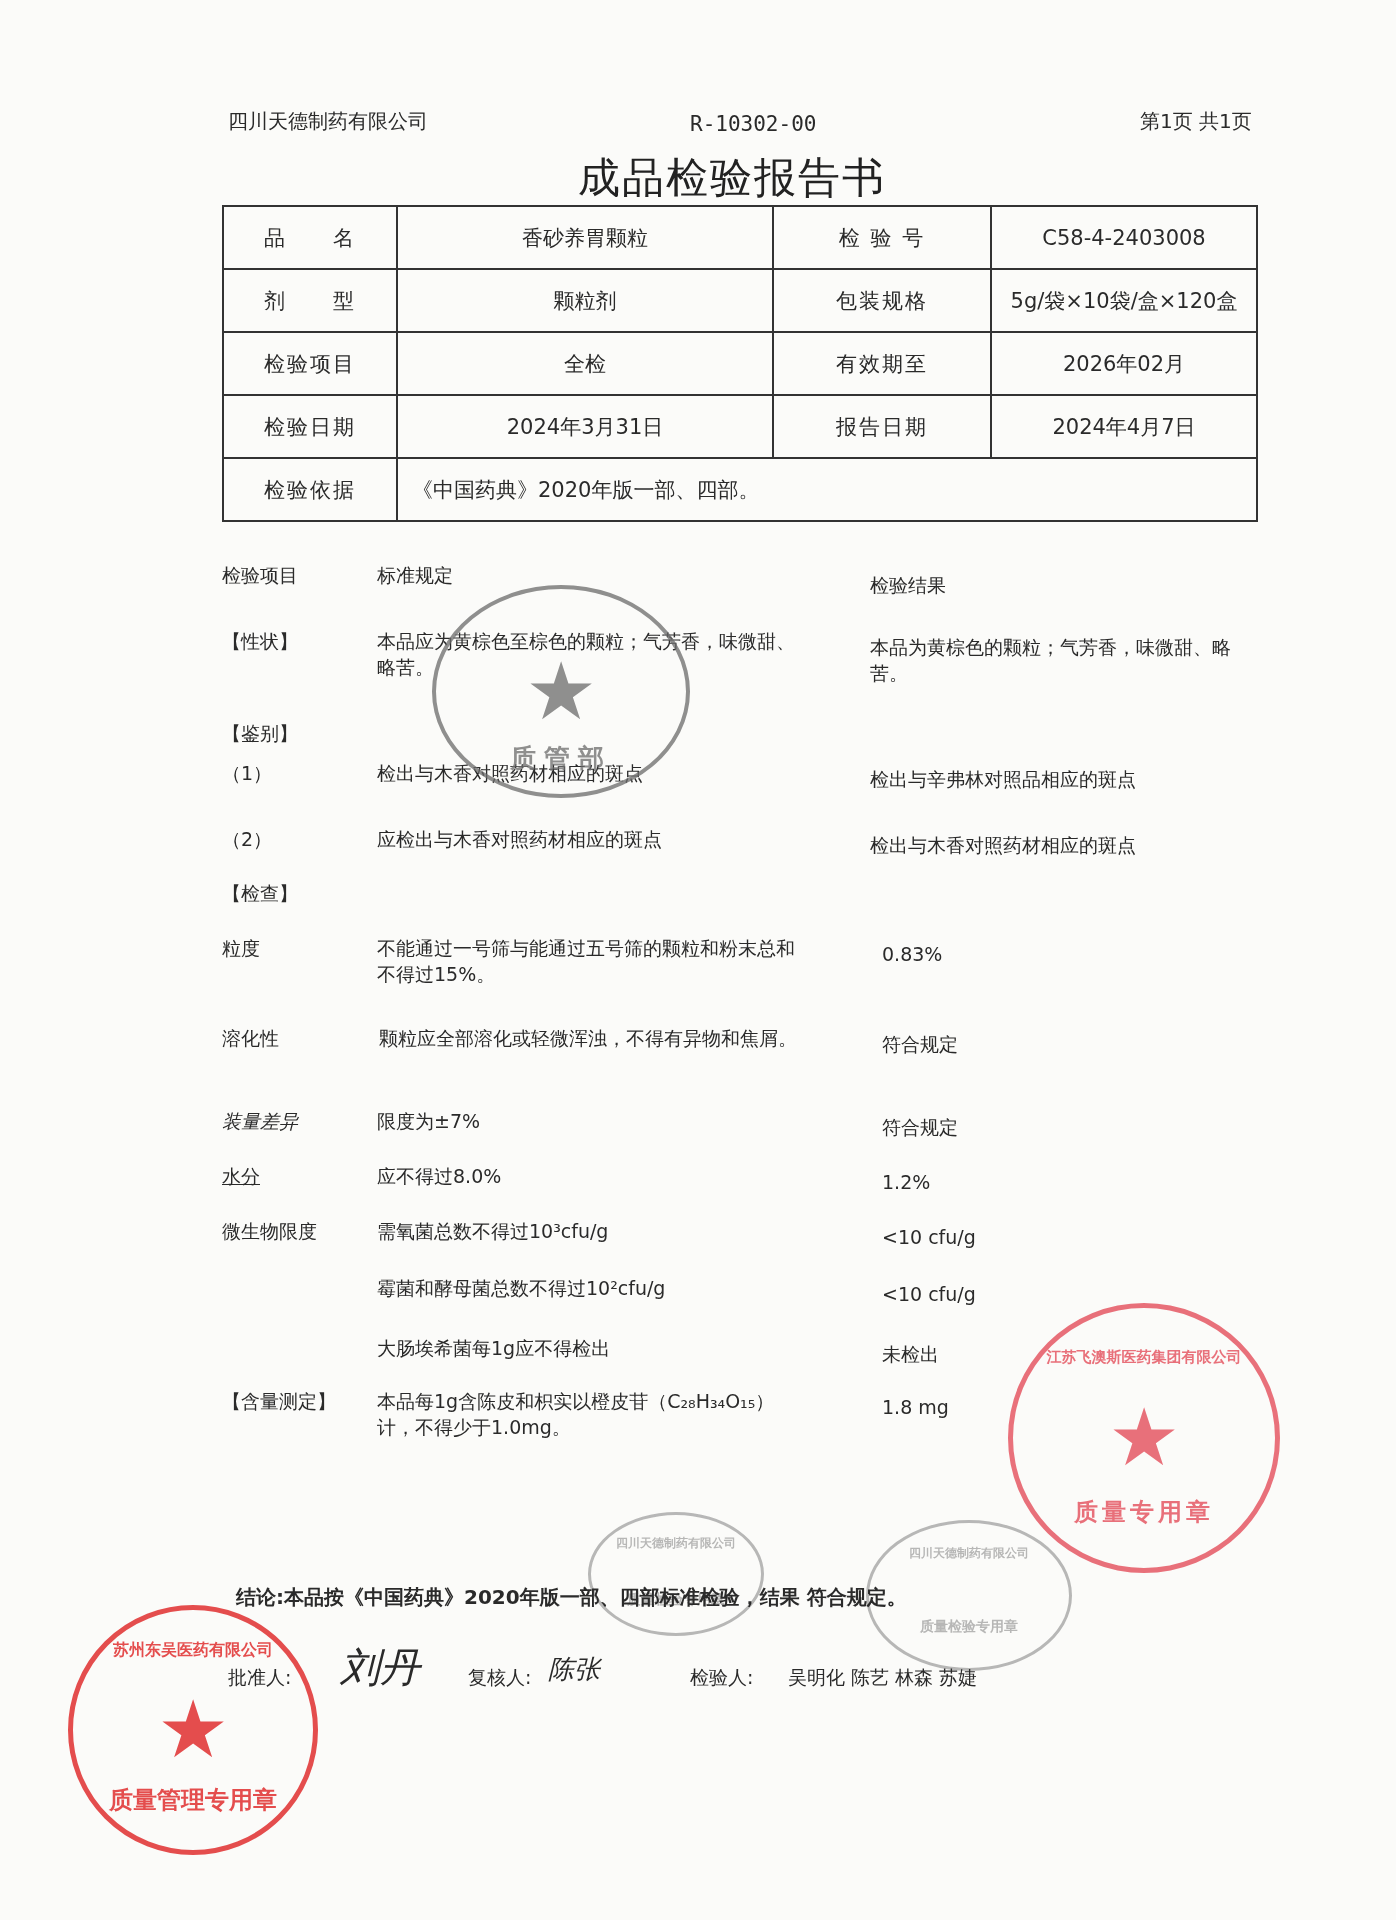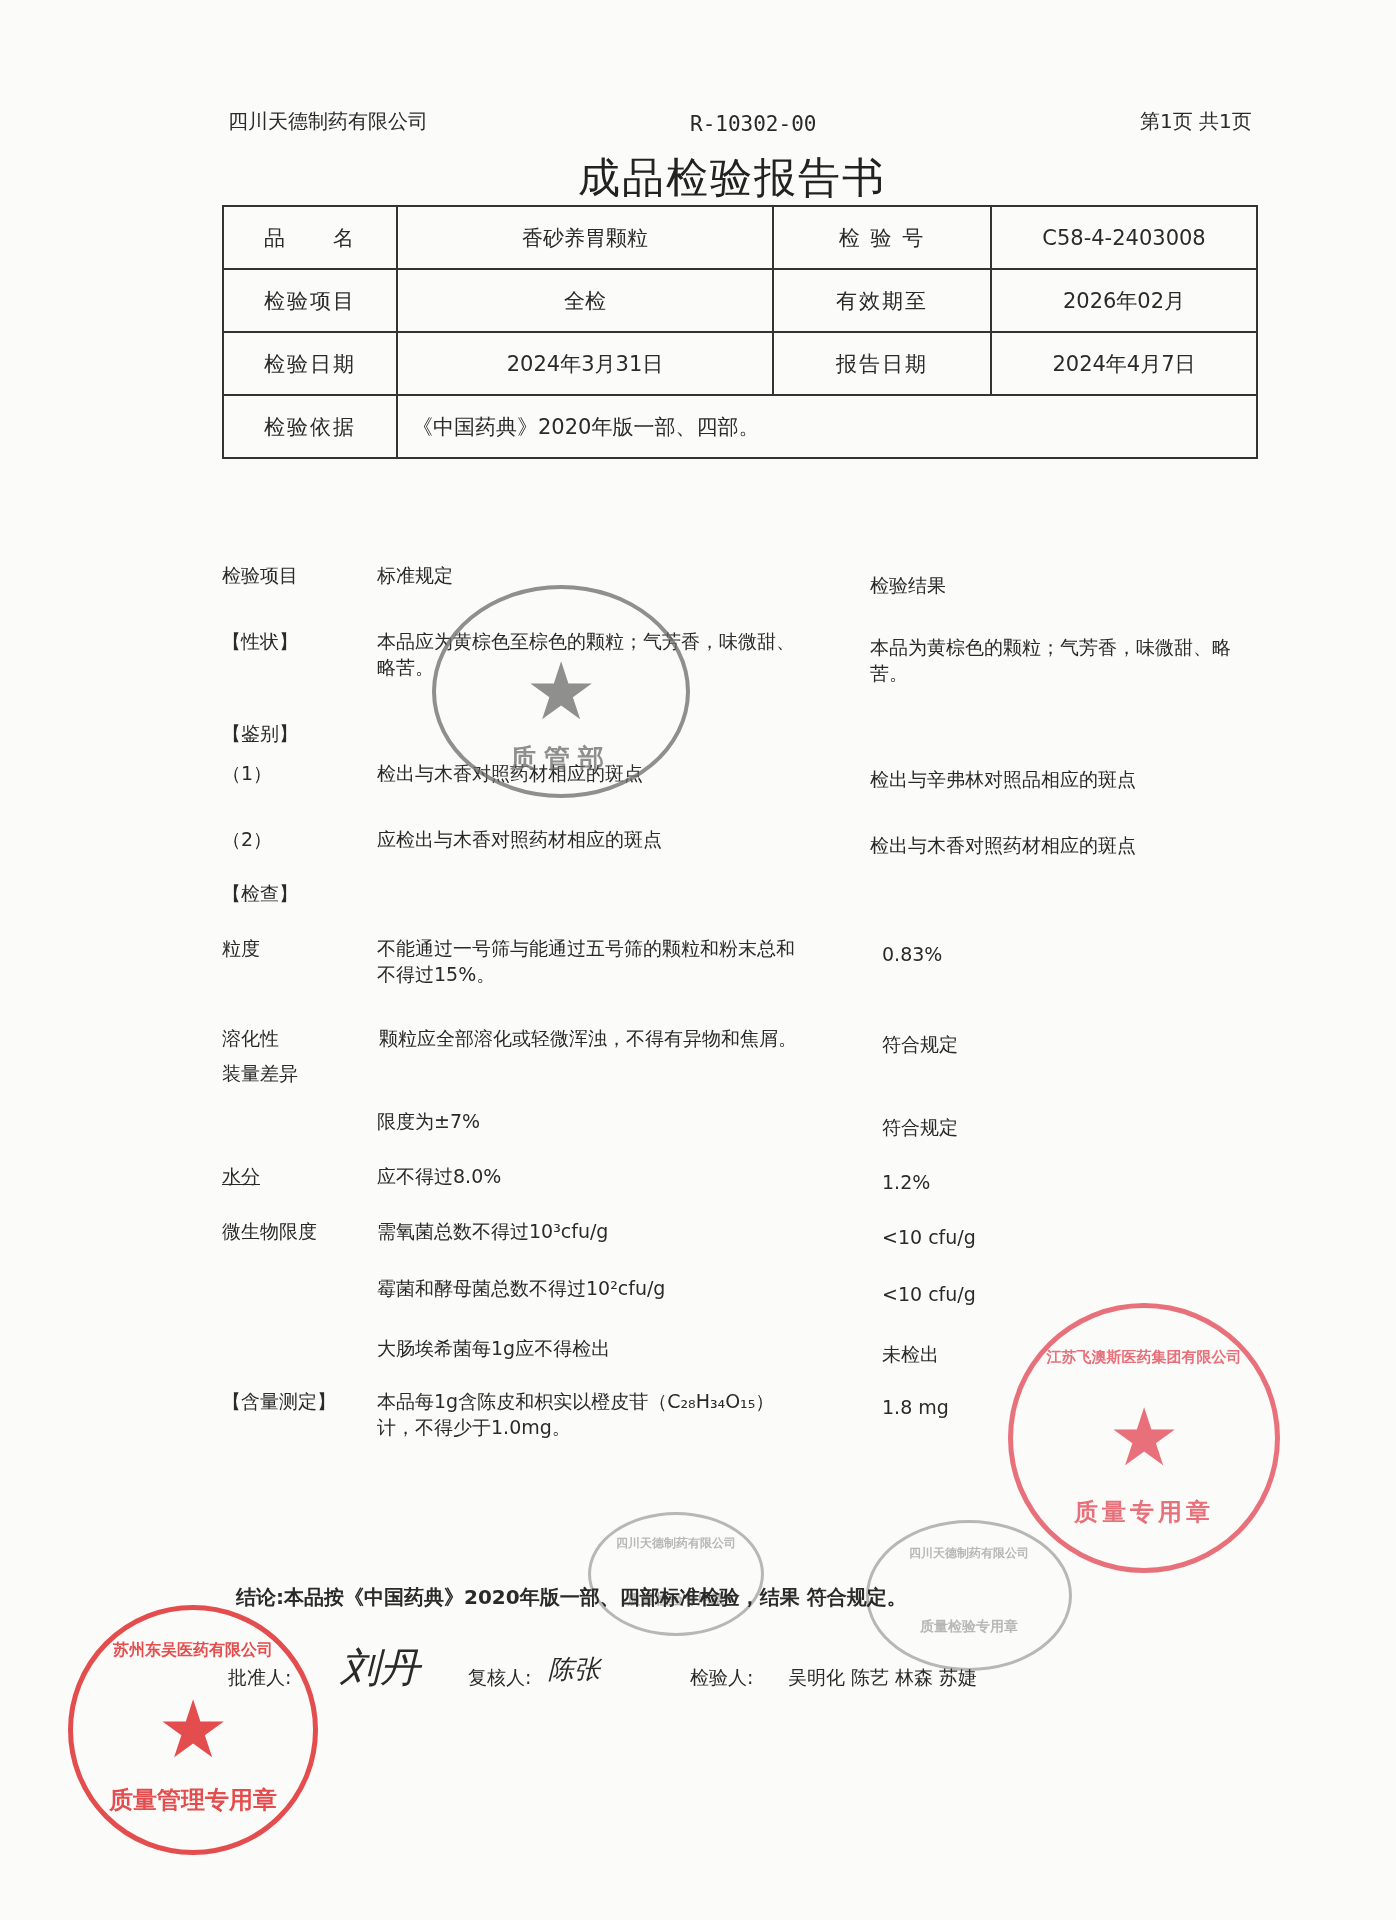--- a/index.html
+++ b/index.html
@@ -33,20 +33,26 @@
 <div class="abs hdr" style="left:1140px;top:108px;">第1页 共1页</div>
 <div class="abs title">成品检验报告书</div>
 
 <table class="info">
   <tbody id="info-body">
       <tr>
         <td class="k">品　　名</td>
         <td class="v1">香砂养胃颗粒</td>
         <td class="k2">检 验 号</td>
         <td class="v2">C58-4-2403008</td>
+      </tr>
+      <tr>
+        <td class="k">剂　　型</td>
+        <td class="v1">颗粒剂</td>
+        <td class="k2">包装规格</td>
+        <td class="v2">5g/袋×10袋/盒×120盒</td>
       </tr>
       <tr>
         <td class="k">检验项目</td>
         <td class="v1">全检</td>
         <td class="k2">有效期至</td>
         <td class="v2">2026年02月</td>
       </tr>
       <tr>
         <td class="k">检验日期</td>
         <td class="v1">2024年3月31日</td>
@@ -81,21 +87,21 @@
     <div class="abs sec col3" style="top: 832px;">检出与木香对照药材相应的斑点</div>
     <div class="abs sec col1" style="top: 880px;">【检查】</div>
     <div class="abs sec col2" style="top: 880px;"></div>
     <div class="abs sec col3" style="top: 886px;"></div>
     <div class="abs sec col1" style="top: 935px;">粒度</div>
     <div class="abs sec col2" style="top: 935px;">不能通过一号筛与能通过五号筛的颗粒和粉末总和不得过15%。</div>
     <div class="abs sec col3" style="top: 941px; padding-left: 12px;">0.83%</div>
     <div class="abs sec col1" style="top: 1025px;">溶化性</div>
     <div class="abs sec col2" style="top: 1025px; text-align: right;">颗粒应全部溶化或轻微浑浊，不得有异物和焦屑。</div>
     <div class="abs sec col3" style="top: 1031px; padding-left: 12px;">符合规定</div>
-    <div class="abs sec col1" style="top: 1060px;">装量差异</div>
+    <div class="abs sec col1" style="top: 1108px; font-style: italic;">装量差异</div>
     <div class="abs sec col2" style="top: 1108px;">限度为±7%</div>
     <div class="abs sec col3" style="top: 1114px; padding-left: 12px;">符合规定</div>
     <div class="abs sec col1" style="top: 1163px; text-decoration: underline;">水分</div>
     <div class="abs sec col2" style="top: 1163px;">应不得过8.0%</div>
     <div class="abs sec col3" style="top: 1169px; padding-left: 12px;">1.2%</div>
     <div class="abs sec col1" style="top: 1218px;">微生物限度</div>
     <div class="abs sec col2" style="top: 1218px;">需氧菌总数不得过10³cfu/g</div>
     <div class="abs sec col3" style="top: 1224px; padding-left: 12px;">&lt;10 cfu/g</div>
     <div class="abs sec col1" style="top: 1275px;"></div>
     <div class="abs sec col2" style="top: 1275px;">霉菌和酵母菌总数不得过10²cfu/g</div>

